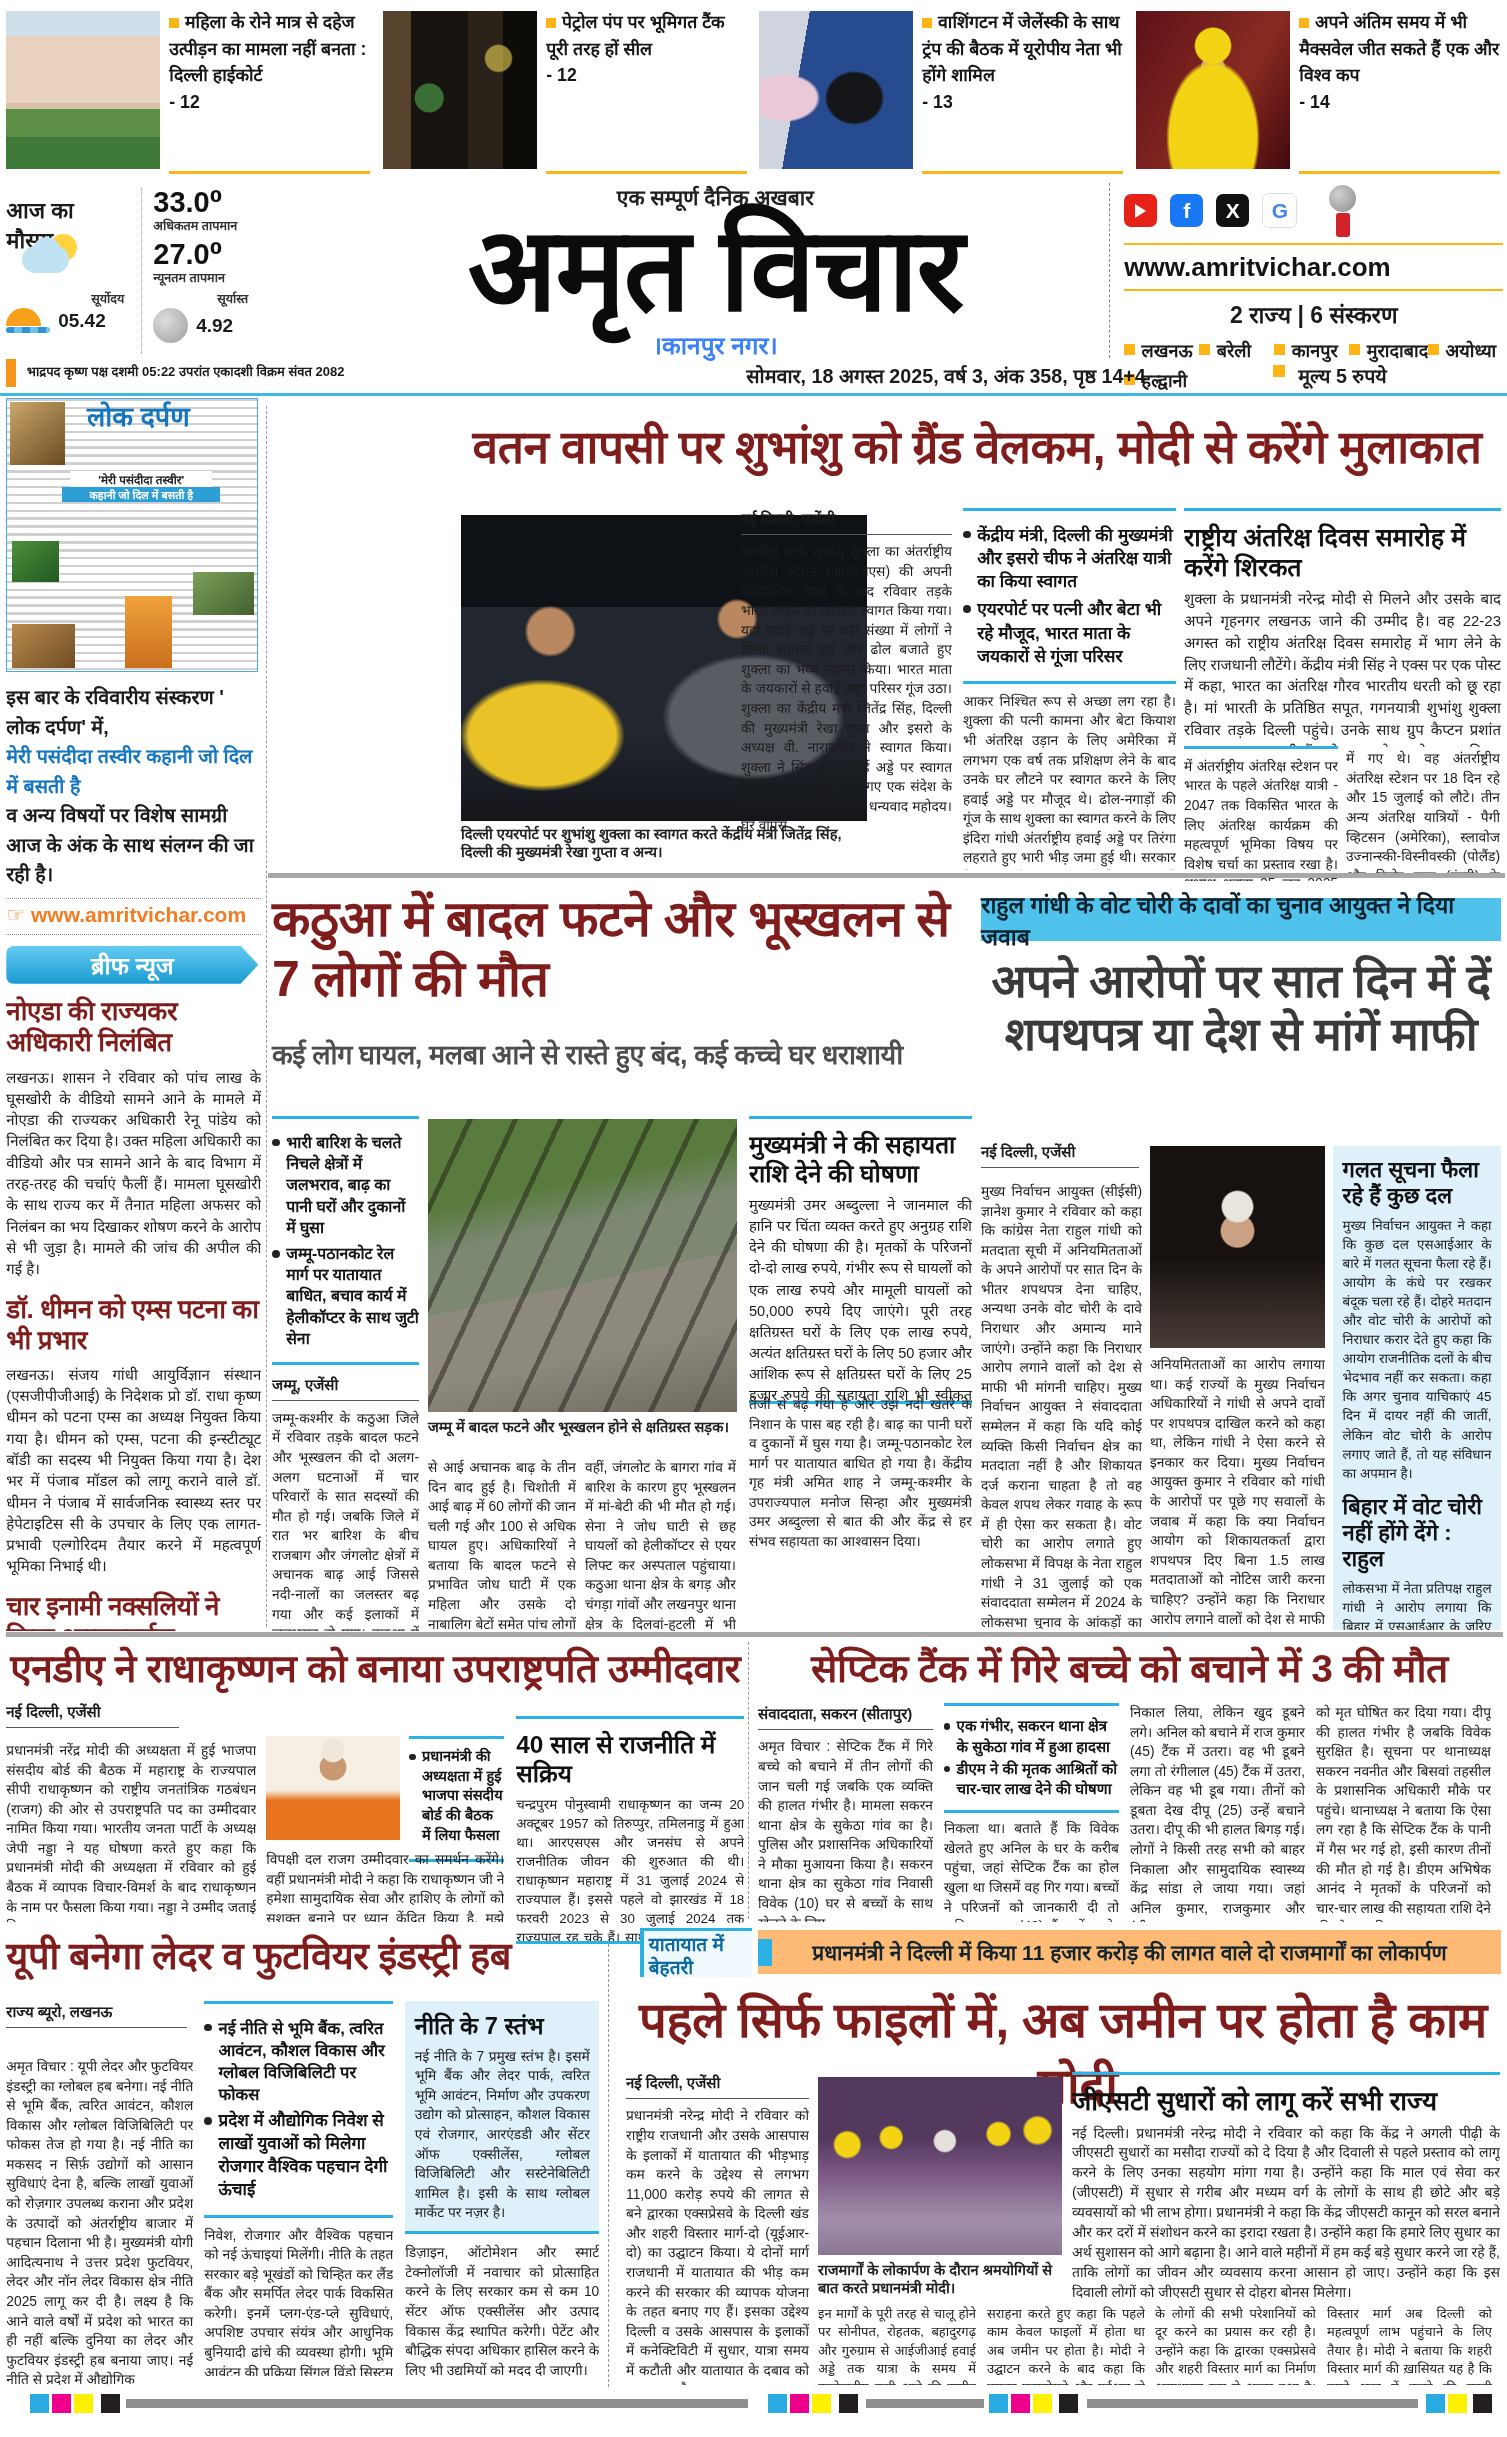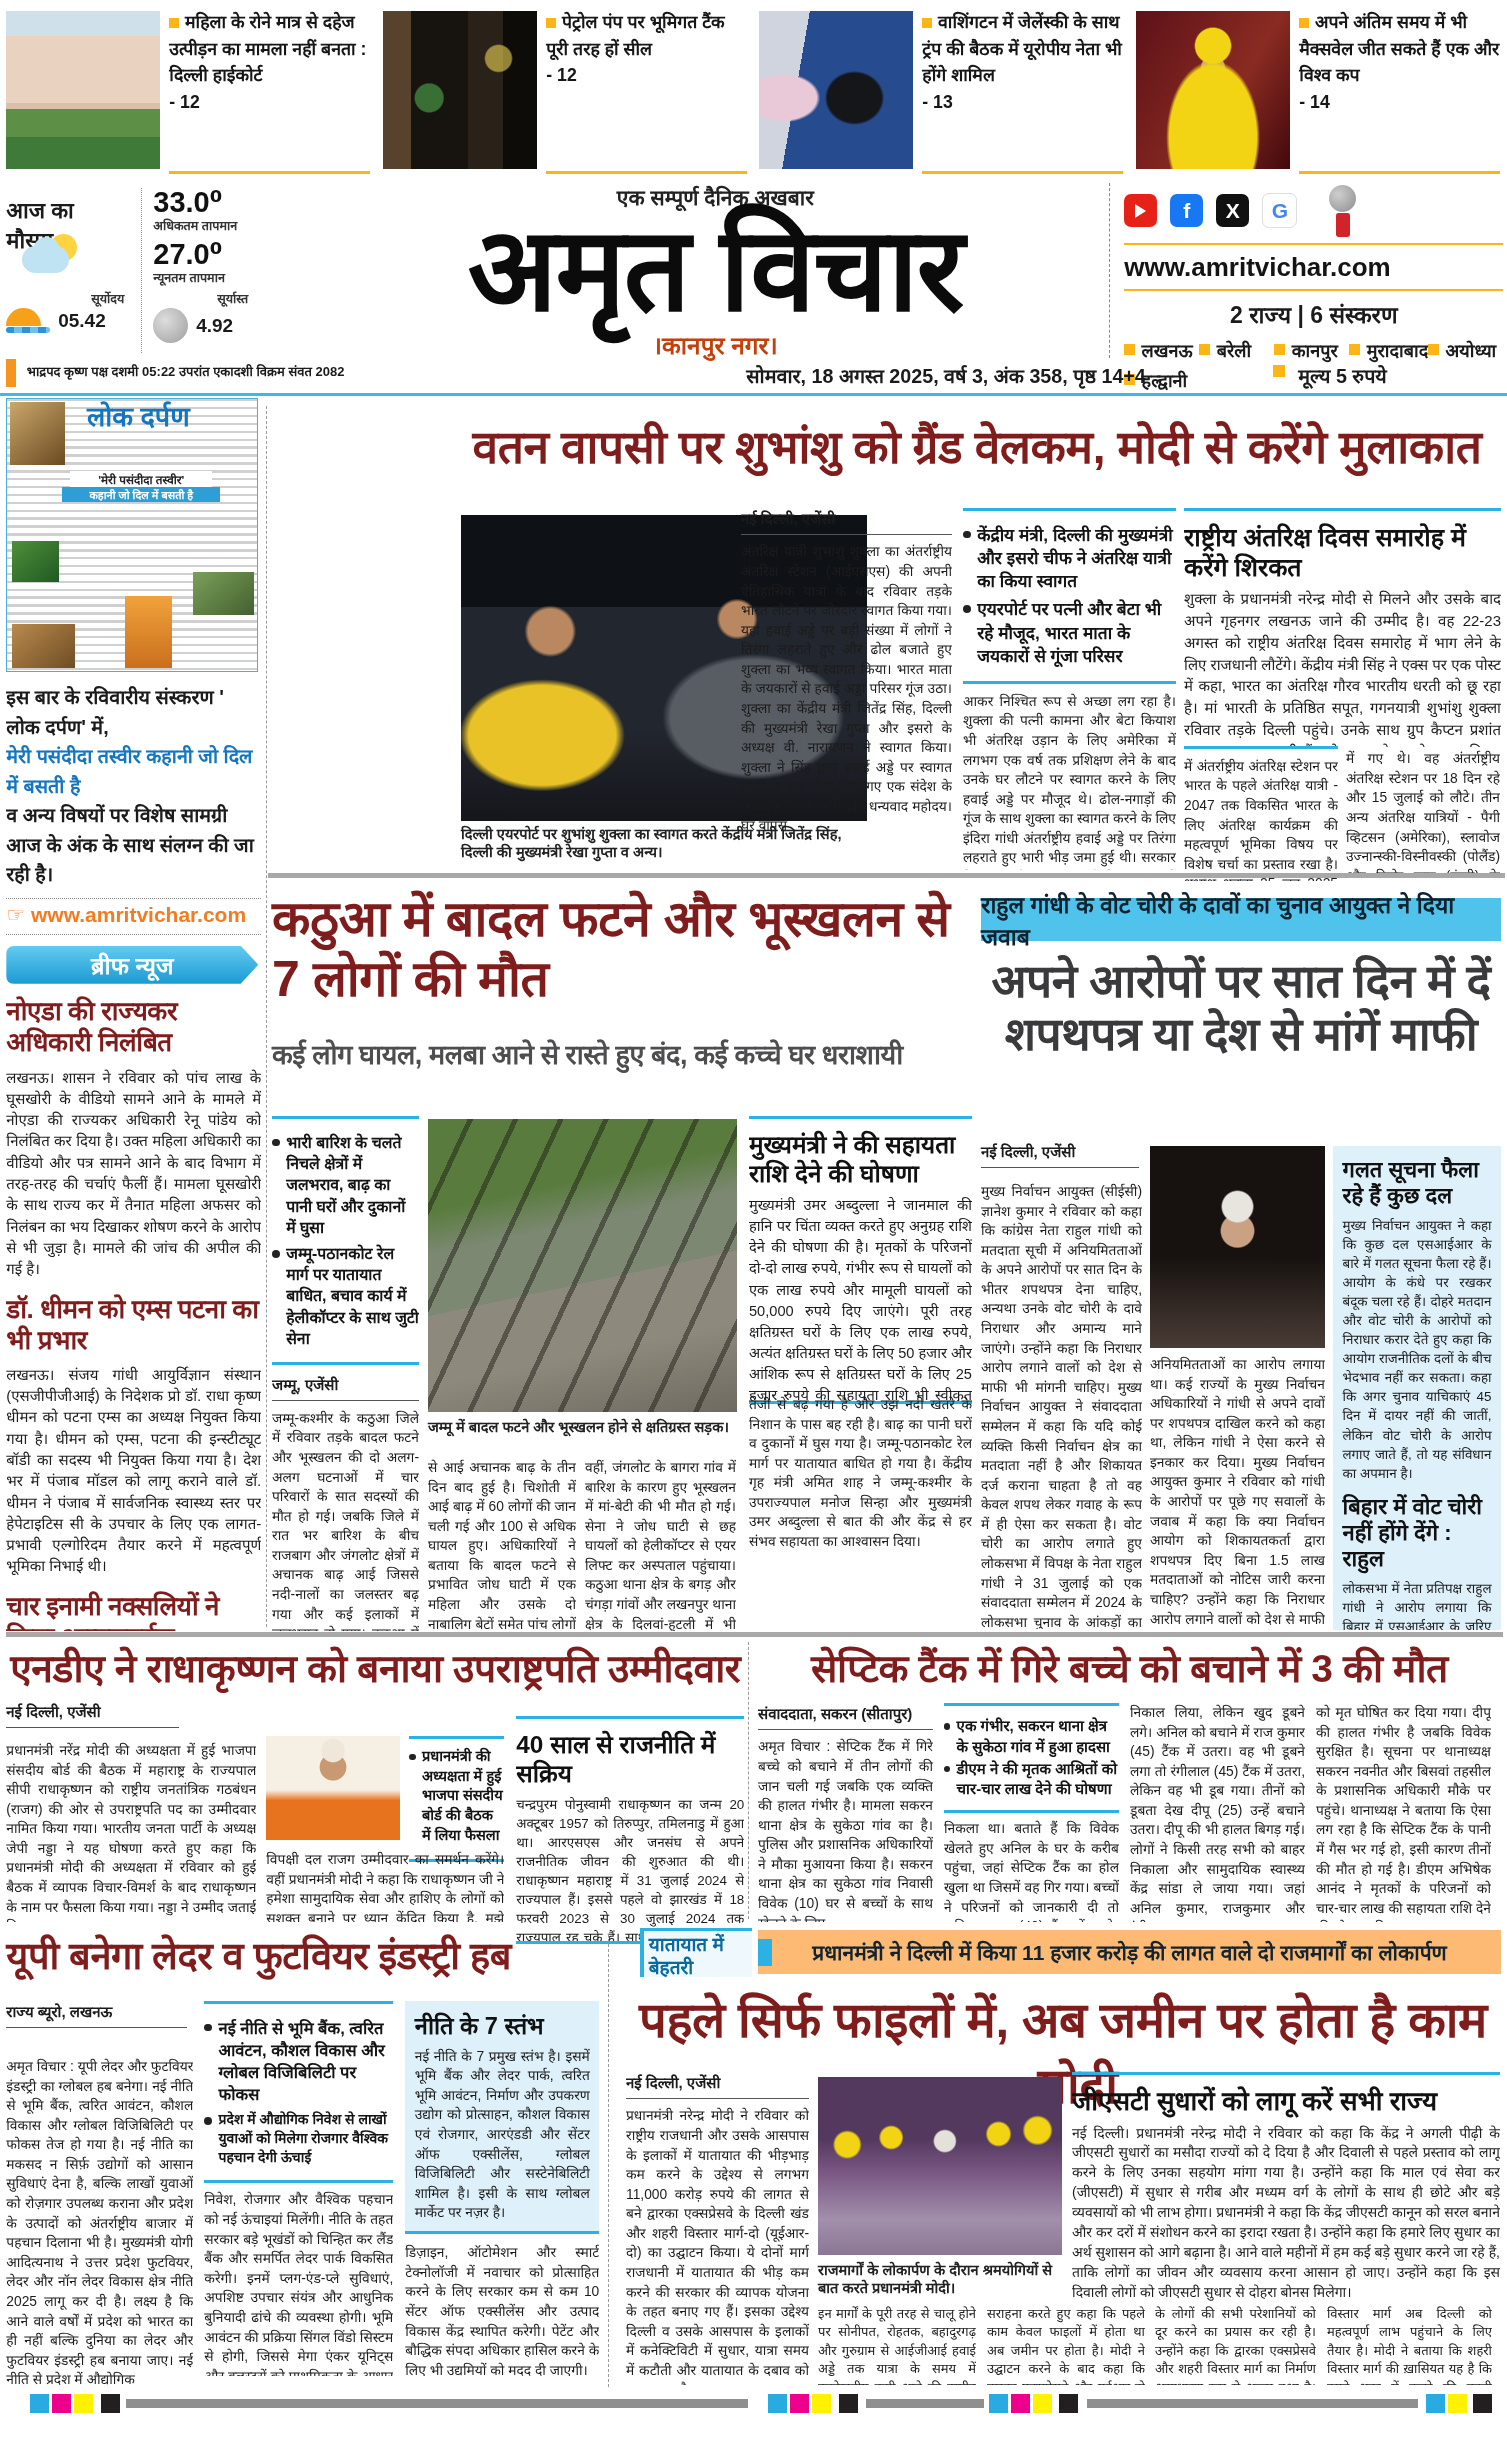--- a/index.html
+++ b/index.html
@@ -27,21 +27,21 @@
   
   .brief{position:absolute;top:0;height:169px;}
   .brief .ph{position:absolute;left:0;top:6.3px;width:154px;height:158px;}
   .brief .tx{position:absolute;left:163px;top:4.7px;width:201px;font-weight:800;font-size:17.7px;line-height:1.5;color:#161616;}
   .brief .tx .mark{display:inline-block;width:10.2px;height:10.2px;background:#fdb515;margin-right:5.5px;}
   .brief .ul{position:absolute;left:163px;bottom:0;width:201px;height:3.2px;background:#fdb515;}
   .ref{font-weight:800;}
   
   .logo{font-weight:800;font-size:117px;letter-spacing:-1.6px;color:#0b0b0b;line-height:1;}
   .tagline{font-weight:800;font-size:21px;color:#222;}
-  .cityline{font-weight:800;font-size:24.4px;color:#c2410c;}
+  .cityline{font-weight:800;font-size:24.4px;color:#3b82f6;}
   .mh-site{font-weight:800;font-size:26px;color:#141414;}
   .yline{height:2.4px;background:#fdb515;margin:6.3px 0;}
   .ed{display:flex;align-items:center;font-weight:800;font-size:18px;}
   .ed .ysq{margin-top:0;}
   .sicon{display:inline-flex;align-items:center;justify-content:center;width:33px;height:33px;border-radius:7px;margin-right:9.5px;font-weight:800;font-size:21px;color:#fff;vertical-align:middle;}
   .wx-num{font-weight:800;font-size:29px;color:#111;line-height:1;}
   .wx-lab{font-size:12.6px;font-weight:700;color:#333;}
   .sun{width:27px;height:27px;border-radius:50%;background:#ffd23f;position:absolute;left:36px;top:0;}
   .cloud{width:47px;height:27px;border-radius:15.8px;background:#bfe3f2;position:absolute;left:7.9px;top:12.6px;}
   .cloud2{width:27px;height:27px;border-radius:50%;background:#bfe3f2;position:absolute;left:19px;top:3.2px;}
@@ -421,21 +421,21 @@
     </div>
     <div class="ab cut" style="left:0;top:56px;width:187px;height:334px;">
       <div class="body jt">अमृत विचार : यूपी लेदर और फुटवियर इंडस्ट्री का ग्लोबल हब बनेगा। नई नीति से भूमि बैंक, त्वरित आवंटन, कौशल विकास और ग्लोबल विजिबिलिटी पर फोकस तेज हो गया है। नई नीति का मकसद न सिर्फ़ उद्योगों को आसान सुविधाएं देना है, बल्कि लाखों युवाओं को रोज़गार उपलब्ध कराना और प्रदेश के उत्पादों को अंतर्राष्ट्रीय बाजार में पहचान दिलाना भी है। मुख्यमंत्री योगी आदित्यनाथ ने उत्तर प्रदेश फुटवियर, लेदर और नॉन लेदर विकास क्षेत्र नीति 2025 लागू कर दी है। लक्ष्य है कि आने वाले वर्षों में प्रदेश को भारत का ही नहीं बल्कि दुनिया का लेदर और फुटवियर इंडस्ट्री हब बनाया जाए। नई नीति से प्रदेश में औद्योगिक</div>
     </div>
     <div class="ab cut" style="left:198px;top:0px;width:189px;height:375px;">
       <div class="cyantop cyanbot" style="margin-bottom:7.9px;">
         <div class="bitem" style="font-size:16.5px;">
             <span class="dot"></span>
             <span>नई नीति से भूमि बैंक, त्वरित आवंटन, कौशल विकास और ग्लोबल विजिबिलिटी पर फोकस</span>
           </div>
-        <div class="bitem" style="font-size:14px;">
+        <div class="bitem" style="font-size:17px;">
             <span class="dot"></span>
             <span>प्रदेश में औद्योगिक निवेश से लाखों युवाओं को मिलेगा रोजगार वैश्विक पहचान देगी ऊंचाई</span>
           </div>
       </div>
       <div class="body jt">निवेश, रोजगार और वैश्विक पहचान को नई ऊंचाइयां मिलेंगी। नीति के तहत सरकार बड़े भूखंडों को चिन्हित कर लैंड बैंक और समर्पित लेदर पार्क विकसित करेगी। इनमें प्लग-एंड-प्ले सुविधाएं, अपशिष्ट उपचार संयंत्र और आधुनिक बुनियादी ढांचे की व्यवस्था होगी। भूमि आवंटन की प्रक्रिया सिंगल विंडो सिस्टम से होगी, जिससे मेगा एंकर यूनिट्स और क्लस्टरों को प्राथमिकता के आधार पर ज़मीन मिलेगी। मुख्यमंत्री योगी आदित्यनाथ ने बताया कि फुटवियर और लेदर</div>
     </div>
     <div class="ab cut" style="left:399px;top:0px;width:194px;height:375px;">
       <div class="panel" style="padding:7.9px 9.5px;border-bottom:3.2px solid #2bb1e4;">
         <div class="boxtitle" style="font-size:23.6px;">नीति के 7 स्तंभ</div>
         <div class="body jt" style="font-size:13.8px;">नई नीति के 7 प्रमुख स्तंभ है। इसमें भूमि बैंक और लेदर पार्क, त्वरित भूमि आवंटन, निर्माण और उपकरण उद्योग को प्रोत्साहन, कौशल विकास एवं रोजगार, आरएंडडी और सेंटर ऑफ एक्सीलेंस, ग्लोबल विजिबिलिटी और सस्टेनेबिलिटी शामिल है। इसी के साथ ग्लोबल मार्केट पर नज़र है।</div>

